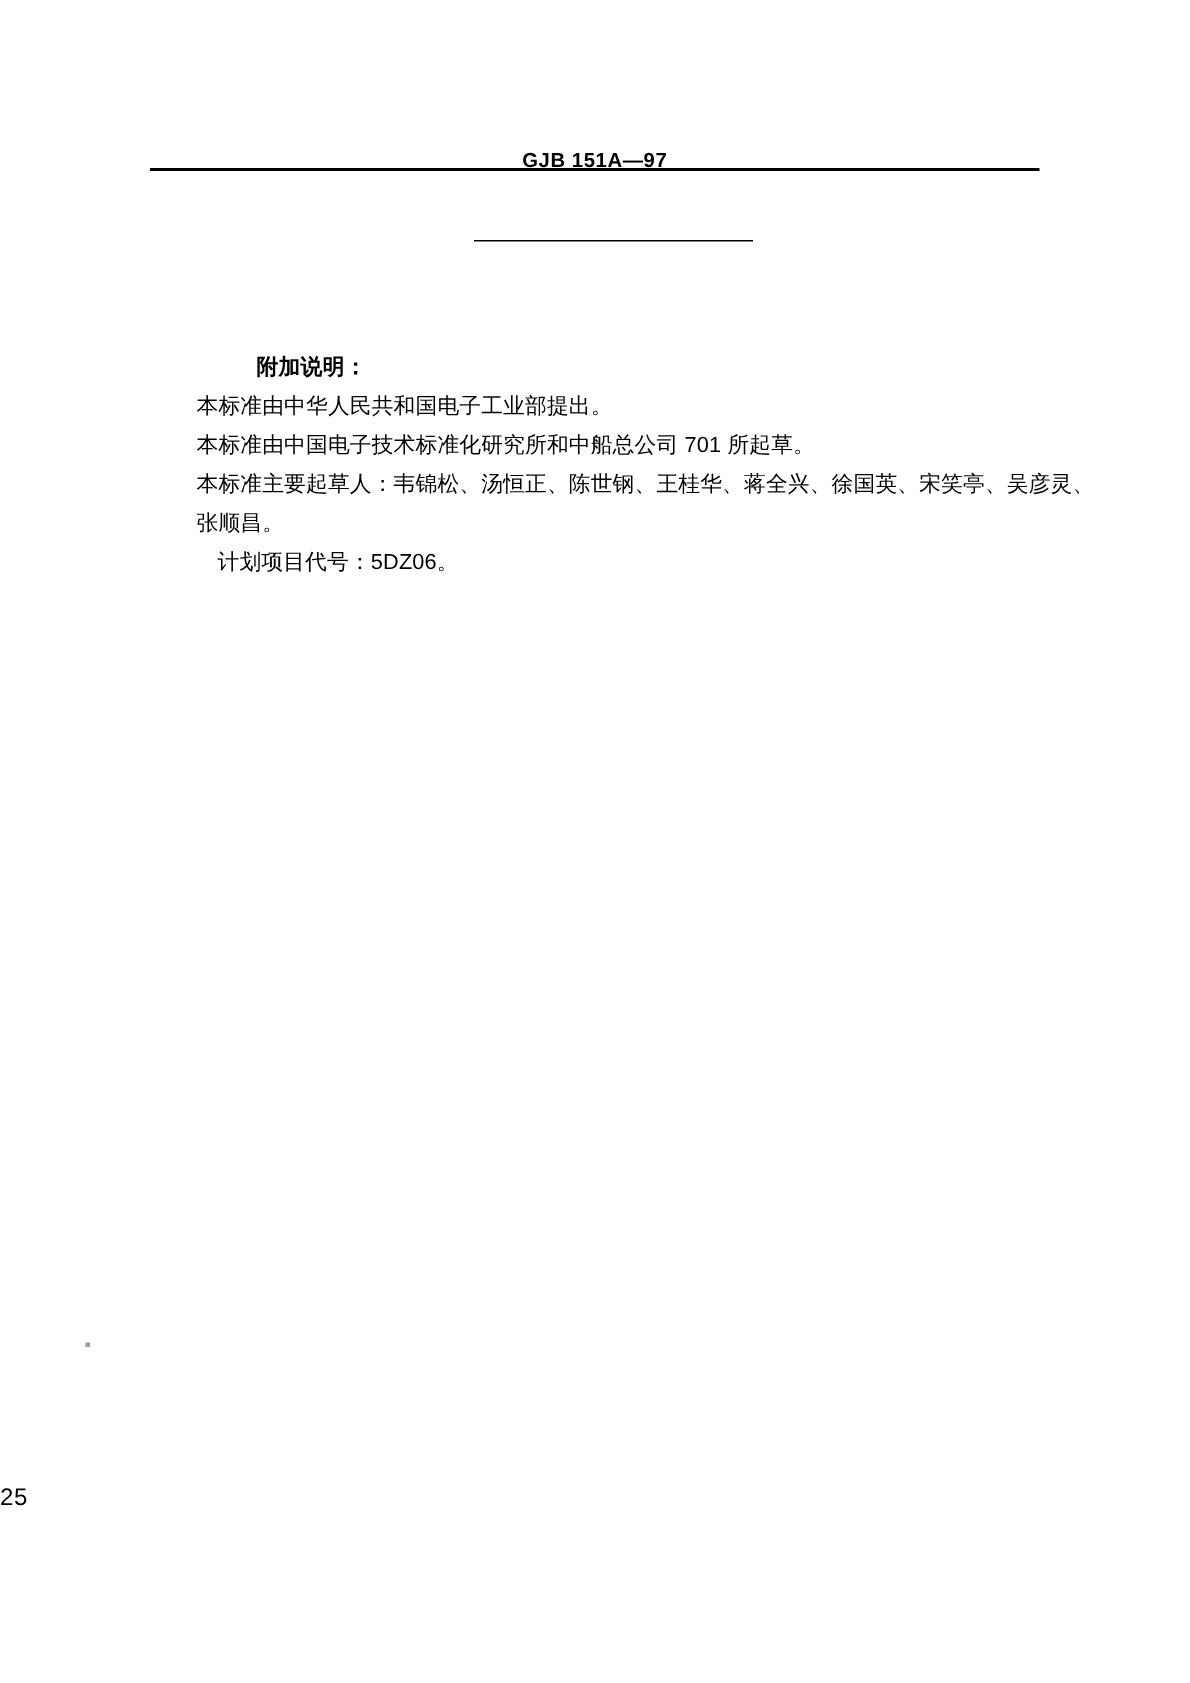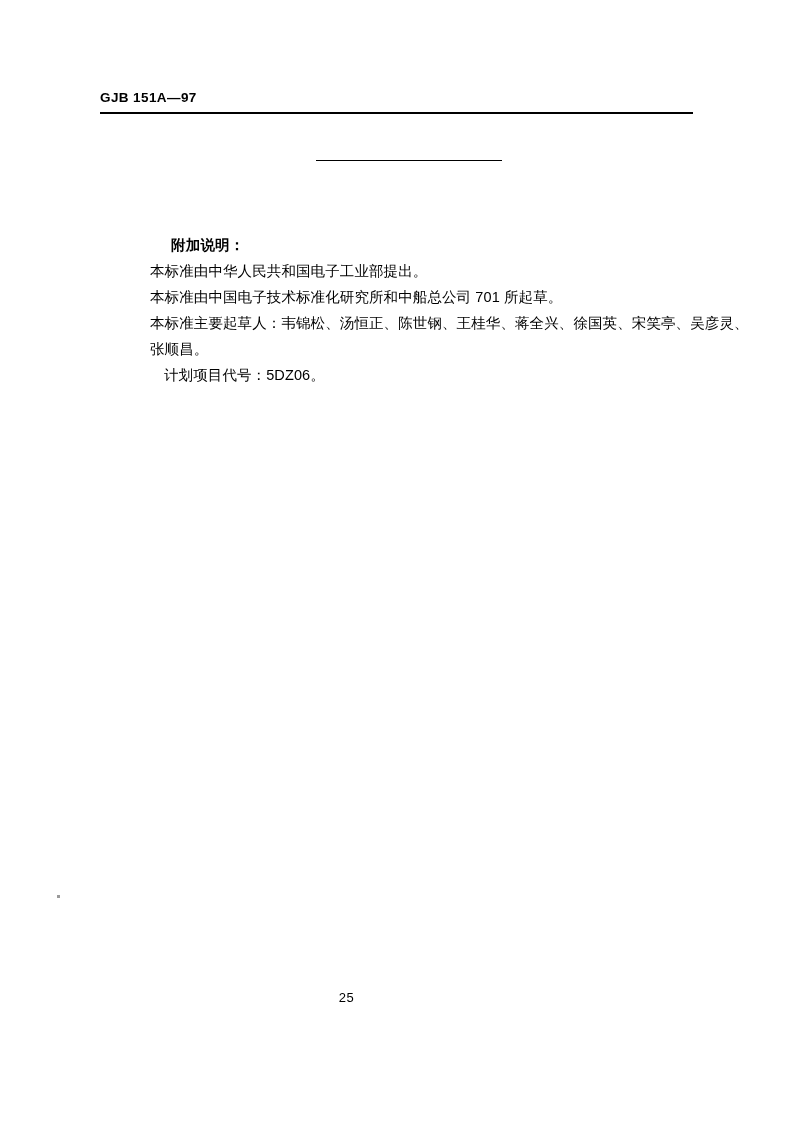--- a/index.html
+++ b/index.html
@@ -20,23 +20,24 @@
     position: absolute;
     top: 0; left: 0;
     width: 793px;
     height: 1122px;
     background: #fff;
   }
 
   
   .doc-header {
     position: absolute;
-    top: 88px;
+    top: 98px;
     left: 100px;
     width: 593px;
+    text-align: center;
   }
   .doc-header .std-id {
     font-family: "Liberation Sans", sans-serif;
     font-weight: bold;
     font-size: 13.5px;
     letter-spacing: 0.4px;
   }
   .header-rule {
     position: absolute;
     top: 112px;
@@ -67,21 +68,20 @@
     line-height: 26px;
   }
   .notes .note-title {
     font-weight: bold;
     letter-spacing: 0.2px;
     padding-left: 40px;
   }
   .notes .note-line {
     white-space: nowrap;
     letter-spacing: 0.1px;
-    margin-left: 19px;
   }
   .notes .note-cont {
     padding-right: 10px;
   }
   .notes .note-indent {
     padding-left: 14px;
   }
 
   
   .margin-tick {
@@ -92,23 +92,23 @@
     height: 3px;
     background: #9a9a9a;
   }
 
   
   .page-number {
     position: absolute;
     top: 990px;
     left: 0;
     width: 693px;
-    text-align: center;
+    text-align: left;
     font-family: "Liberation Sans", sans-serif;
-    font-size: 13px;
+    font-size: 16px;
     letter-spacing: 0.5px;
   }
 </style>
 </head>
 <body>
 
 <div class="page">
 
   <div class="doc-header">
     <span class="std-id">GJB 151A—97</span>

